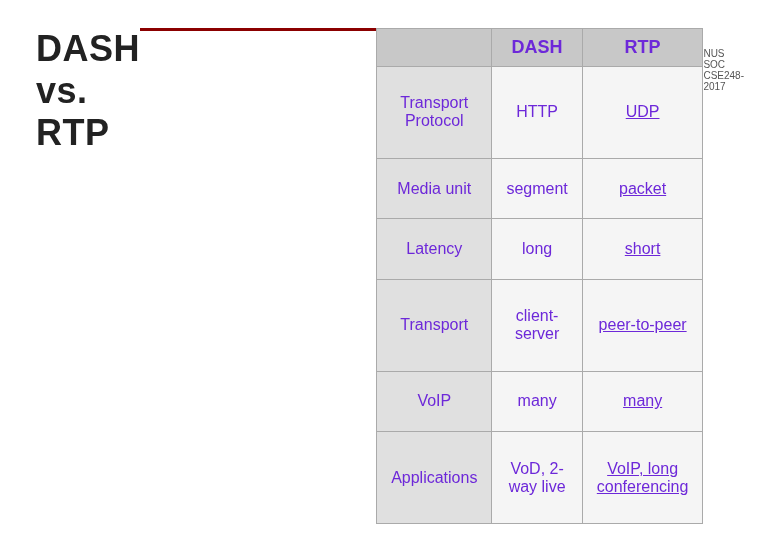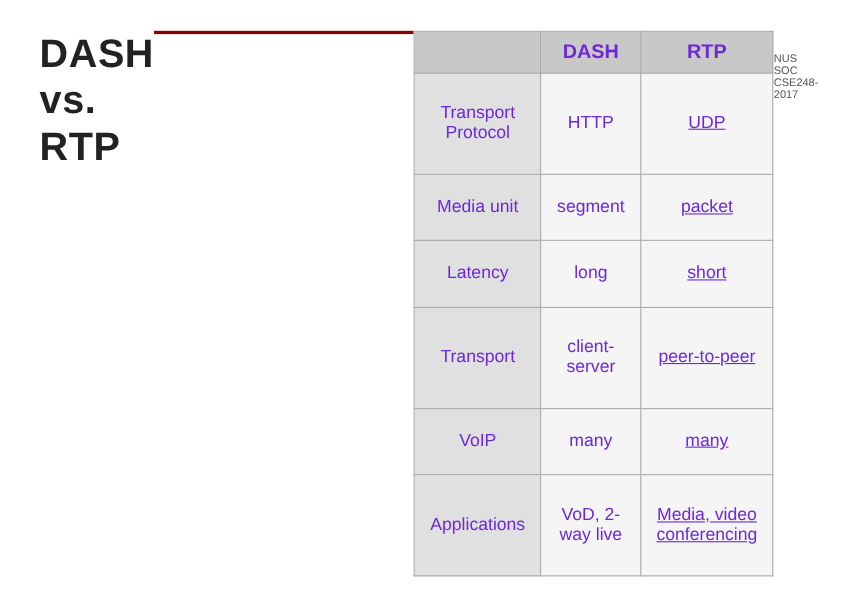--- a/index.html
+++ b/index.html
@@ -122,21 +122,21 @@
           <td class="rtp-col">peer-to-peer</td>
         </tr>
         <tr>
           <td class="row-label">VoIP</td>
           <td class="dash-col">many</td>
           <td class="rtp-col">many</td>
         </tr>
         <tr>
           <td class="row-label">Applications</td>
           <td class="dash-col">VoD, 2-way live</td>
-          <td class="rtp-col">Media, video conferencing</td>
+          <td class="rtp-col">VoIP, long conferencing</td>
         </tr>
       </tbody>
   </table>
 
   <div class="footer">
     <div>NUS SOC CSE248-2017</div>
   </div>
 </div>
 
 </body></html>

